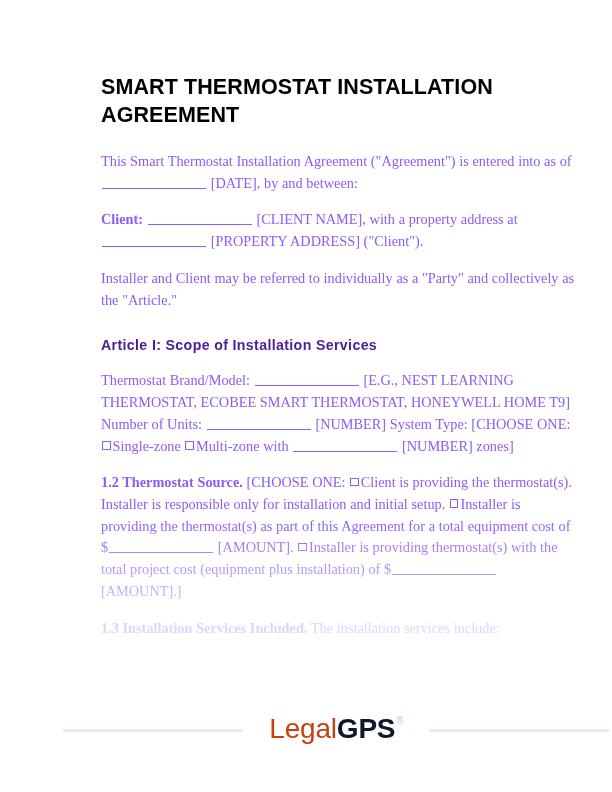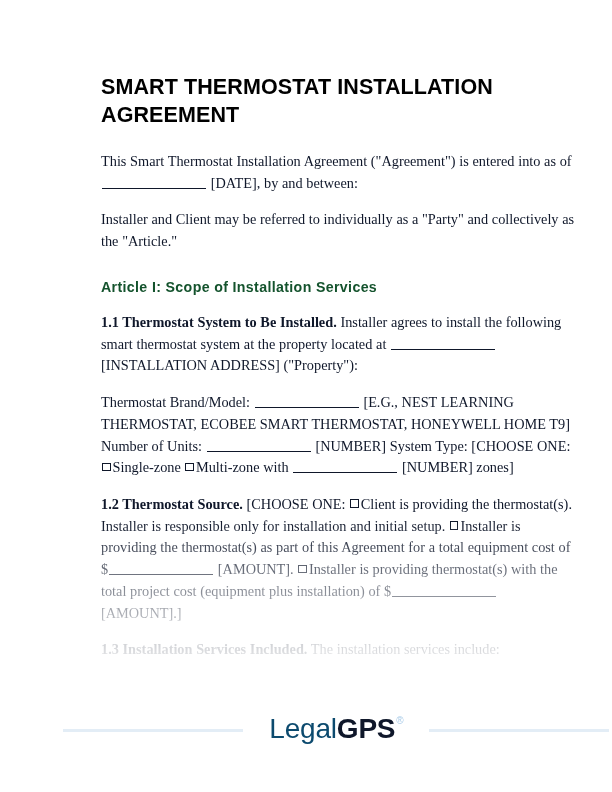--- a/index.html
+++ b/index.html
@@ -38,21 +38,21 @@
     color: #000000;
     margin: 0 0 22px 0;
   }
 
   
   p.para {
     font-size: 14.3px;
     line-height: 1.52;
     margin: 0 0 15px 0;
     text-align: left;
-    color: #0f172a;
+    color: #8b5cf6;
     word-spacing: 0.1px;
   }
 
   b, strong { font-weight: bold; }
 
   
   .blank {
     display: inline-block;
     border-bottom: 1px solid currentColor;
     width: 104px;
@@ -70,21 +70,21 @@
     margin: 0 2px 0 1px;
     vertical-align: 1px;
   }
 
   
   .article-heading {
     font-family: "Liberation Sans", "DejaVu Sans", sans-serif;
     font-weight: bold;
     font-size: 14.2px;
     letter-spacing: 0.35px;
-    color: #14532d;
+    color: #4c1d95;
     margin: 26px 0 17px 0;
   }
 
   
   .fade-mask {
     position: absolute;
     left: 0;
     right: 0;
     top: 520px;
     height: 190px;
@@ -130,21 +130,21 @@
 
   .logo {
     font-family: "Liberation Sans", "DejaVu Sans", sans-serif;
     font-size: 28px;
     line-height: 1;
     white-space: nowrap;
     position: relative;
     top: -1px;
   }
   .logo-legal {
-    color: #0c4a6e;
+    color: #c2410c;
     font-weight: normal;
     letter-spacing: -0.2px;
   }
   .logo-gps {
     color: #0f172a;
     font-weight: bold;
     letter-spacing: -0.2px;
   }
   .logo-mark {
     color: #a9cbe8;
@@ -164,30 +164,32 @@
 
     <h1 class="doc-title">SMART THERMOSTAT INSTALLATION AGREEMENT</h1>
 
     <p class="para">
       <span>This Smart Thermostat Installation Agreement ("Agreement") is entered into as of</span>
       <span class="blank"></span>
       <span>[DATE]</span><span>, by and between:</span>
     </p>
 
 
+    <p class="para">
+      <b>Client:</b>
+      <span class="blank"></span>
+      <span>[CLIENT NAME], with a property address at</span>
+      <span class="blank"></span>
+      <span>[PROPERTY ADDRESS] ("Client").</span>
+    </p>
 
     <p class="para">Installer and Client may be referred to individually as a "Party" and collectively as the "Article."</p>
 
     <h2 class="article-heading">Article I: Scope of Installation Services</h2>
 
-    <p class="para">
-      <b>1.1 Thermostat System to Be Installed.</b><span> Installer agrees to install the following smart thermostat system at the property located at</span>
-      <span class="blank"></span>
-      <span>[INSTALLATION ADDRESS] ("Property"):</span>
-    </p>
 
     <p class="para">
       <span>Thermostat Brand/Model:</span>
       <span class="blank"></span>
       <span>[E.G., NEST LEARNING THERMOSTAT, ECOBEE SMART THERMOSTAT, HONEYWELL HOME T9]</span>
       <span>Number of Units:</span>
       <span class="blank"></span>
       <span>[NUMBER]</span>
       <span>System Type: [CHOOSE ONE:</span>
       <span class="cbox"></span><span>Single-zone</span>

